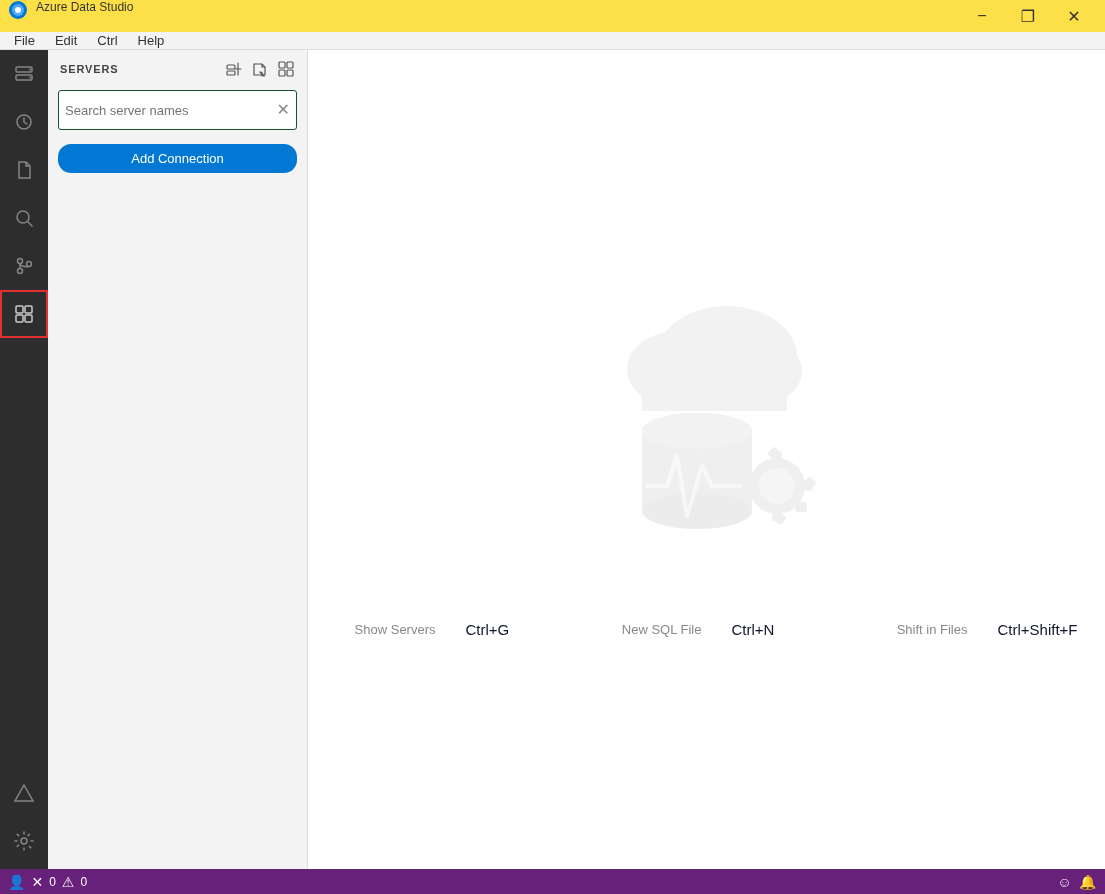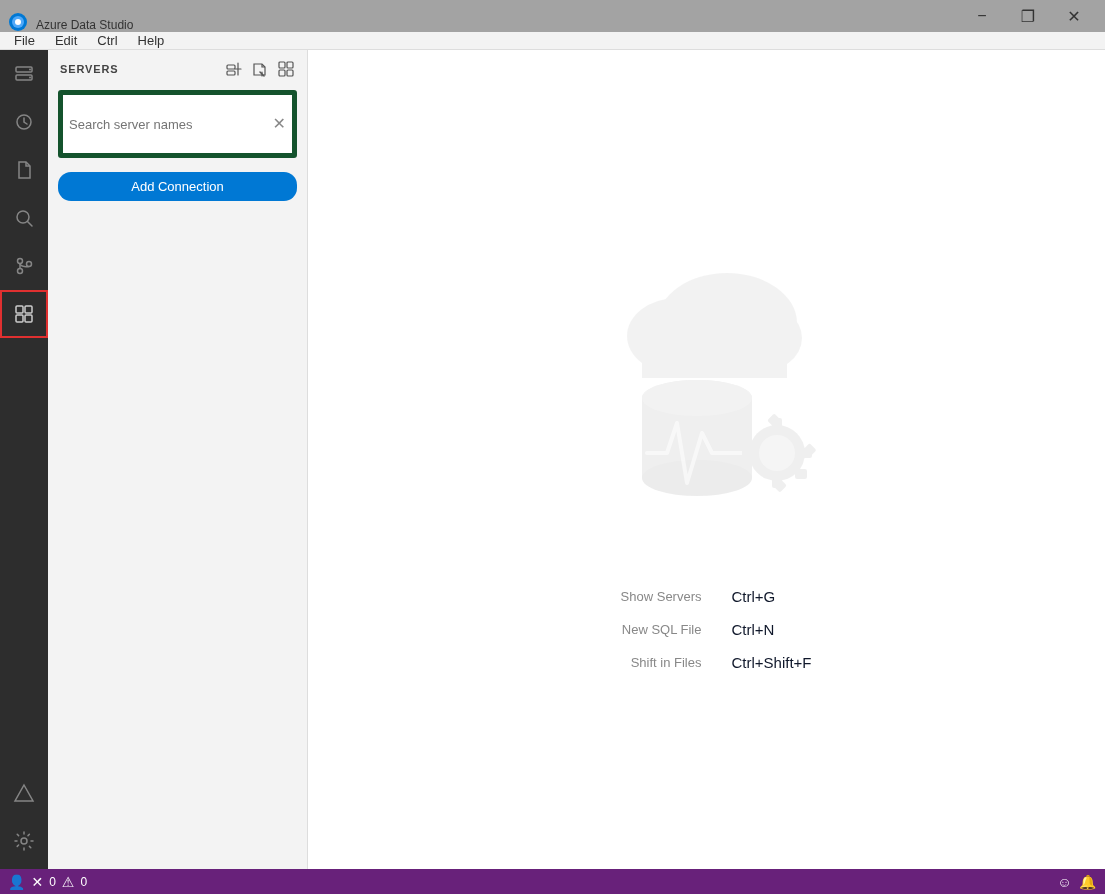--- a/index.html
+++ b/index.html
@@ -10,23 +10,23 @@
       font-size: 13px;
       overflow: hidden;
       background: #fff;
       display: flex;
       flex-direction: column;
     }
 
     
     .title-bar {
       height: 32px;
-      background: #a3a3a3;
-      display: flex;
-      align-items: flex-end;
+      background: #fde047;
+      display: flex;
+      align-items: flex-start;
       padding: 0 8px;
       flex-shrink: 0;
     }
     .title-bar-icon {
       width: 20px;
       height: 20px;
       margin-right: 8px;
       display: flex; align-items: center; justify-content: center;
     }
     .title-bar-title {
@@ -135,23 +135,23 @@
       color: #555;
       font-size: 15px;
       border-radius: 3px;
     }
 
     .search-box {
       margin: 6px 10px;
       display: flex;
       align-items: center;
       background: #fff;
-      border: 5px solid #14532d;
+      border: 1px solid #14532d;
       border-radius: 3px;
-      padding: 21px 6px;
+      padding: 11px 6px;
     }
     .search-box input {
       border: none;
       outline: none;
       font-size: 13px;
       color: #666;
       background: transparent;
       flex: 1;
       min-width: 0;
     }
@@ -192,21 +192,21 @@
       height: 300px;
       display: flex;
       align-items: center;
       justify-content: center;
       margin-bottom: 40px;
     }
 
     
     .shortcuts {
       display: flex;
-      flex-direction: column;
+      flex-direction: row;
       gap: 16px;
     }
     .shortcut-row {
       display: flex;
       gap: 30px;
       align-items: center;
     }
     .shortcut-label {
       color: #888;
       font-size: 13px;

